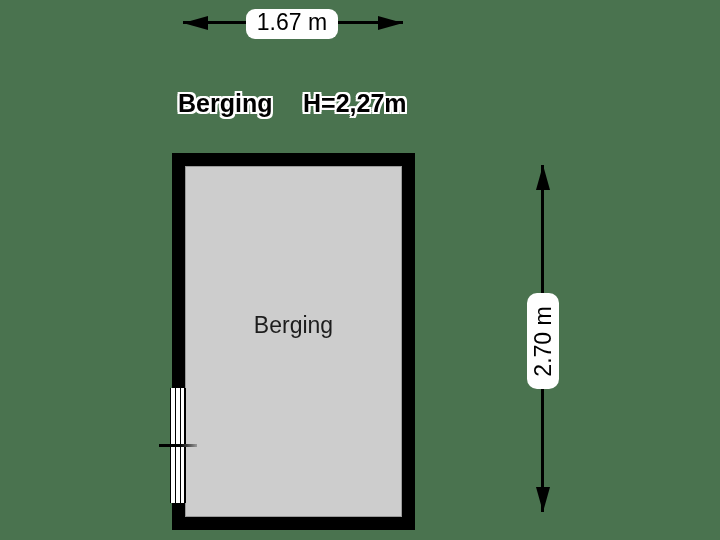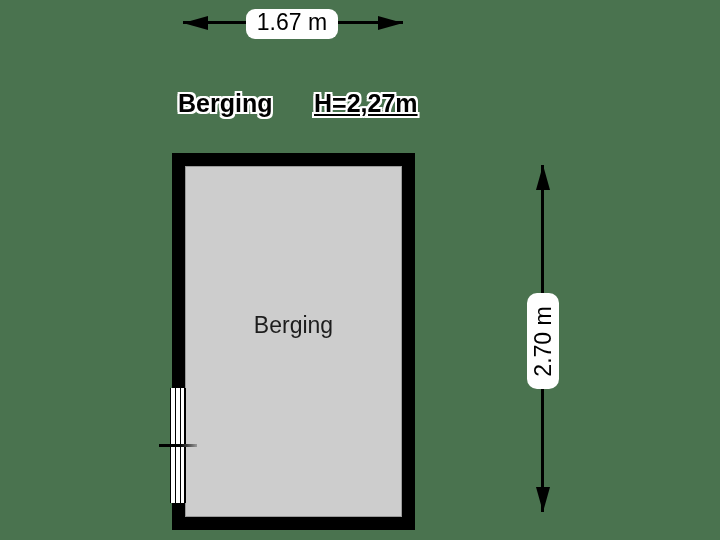--- a/index.html
+++ b/index.html
@@ -27,21 +27,21 @@
     border-radius:9px;display:flex;justify-content:center;
     font-size:23px;color:var(--text);}
 
   
   .title-text{
     top:89px;font-size:25px;font-weight:bold;color:var(--text);
     text-shadow:-2px -2px 0 #fff,2px -2px 0 #fff,-2px 2px 0 #fff,2px 2px 0 #fff,
                 -2px 0 0 #fff,2px 0 0 #fff,0 -2px 0 #fff,0 2px 0 #fff;
     white-space:nowrap;}
   .title-room{left:178px;}
-  .title-height{left:314px;text-decoration:underline;}
+  .title-height{left:303px;}
 
   
   .room{left:172px;top:153px;width:243px;height:377px;
     background:var(--floor);border:13px solid var(--wall);
     box-shadow:inset 0 0 0 1px var(--floor-border);}
   .room-label{left:172px;top:312px;width:243px;text-align:center;
     font-size:23px;line-height:27px;color:#1d1d1d;}
 
   
   .window{left:170px;top:388px;width:16px;height:115px;background:#ffffff;

